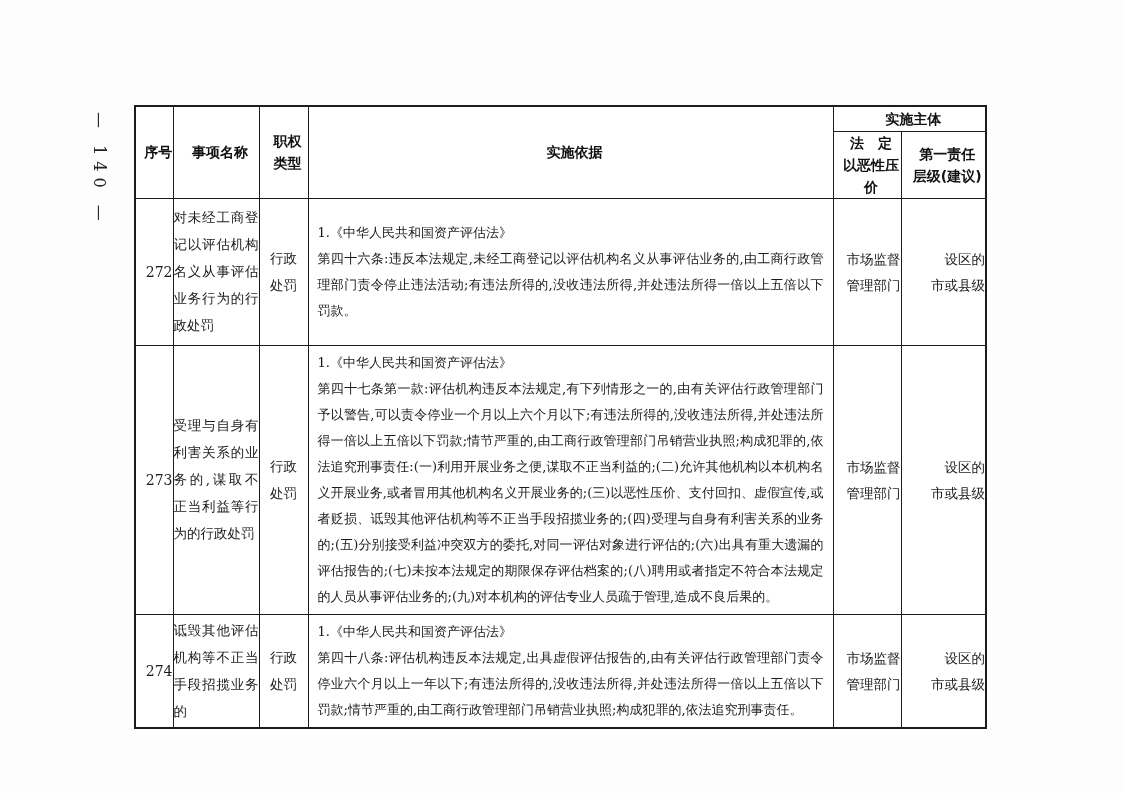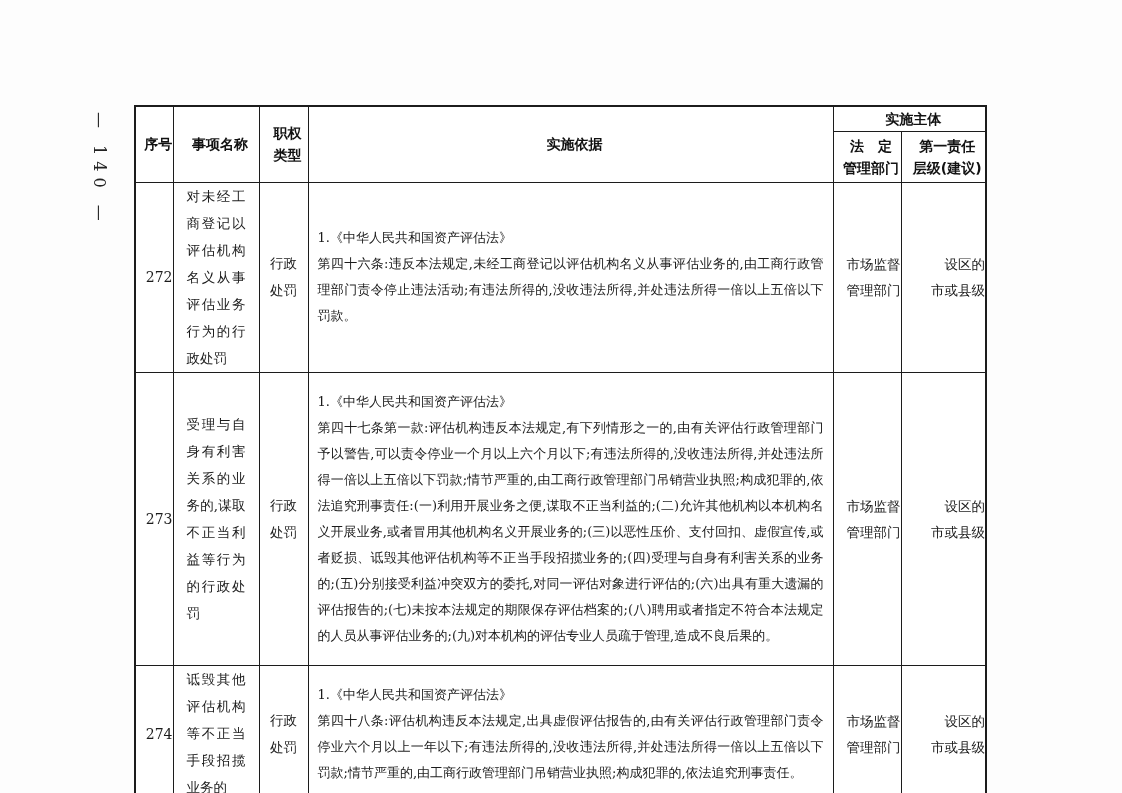--- a/index.html
+++ b/index.html
@@ -47,34 +47,34 @@
     white-space: pre-wrap;
     color: #111;
     padding-left: 8px;
   }
   td { vertical-align: middle; }
   td.c-seq {
     text-align: right;
     font-size: 14px;
   }
   td.c-name {
-    padding: 0 13px;
+    padding: 0 0;
     font-size: 13.5px;
     line-height: 27px;
     text-align: justify;
   }
   td.c-type {
     text-align: center;
     font-size: 13.5px;
     line-height: 27px;
     white-space: pre-wrap;
     margin-left: 40px;
   }
   td.c-basis {
-    padding: 16px 9px;
+    padding: 4px 9px;
     font-size: 13px;
     line-height: 26px;
     margin-top: 24px;
   }
   .basis-title { text-align: left; }
   .basis-body { text-align: justify; }
   td.c-legal, td.c-level {
     text-align: right;
     font-size: 13.5px;
     line-height: 26px;
@@ -99,21 +99,21 @@
     <tr style="height:25px">
       <th rowspan="2">序号</th>
       <th rowspan="2">事项名称</th>
       <th rowspan="2">职权
 类型</th>
       <th rowspan="2">实施依据</th>
       <th colspan="2">实施主体</th>
     </tr>
     <tr style="height:51px">
       <th>法　定
-管理部门</th>
+以恶性压价</th>
       <th>第一责任
 层级(建议)</th>
     </tr>
   </thead>
   <tbody>
     <tr style="height:147px">
       <td class="c-seq">272</td>
       <td class="c-name">对未经工商登记以评估机构名义从事评估业务行为的行政处罚</td>
       <td class="c-type">行政
 处罚</td>

